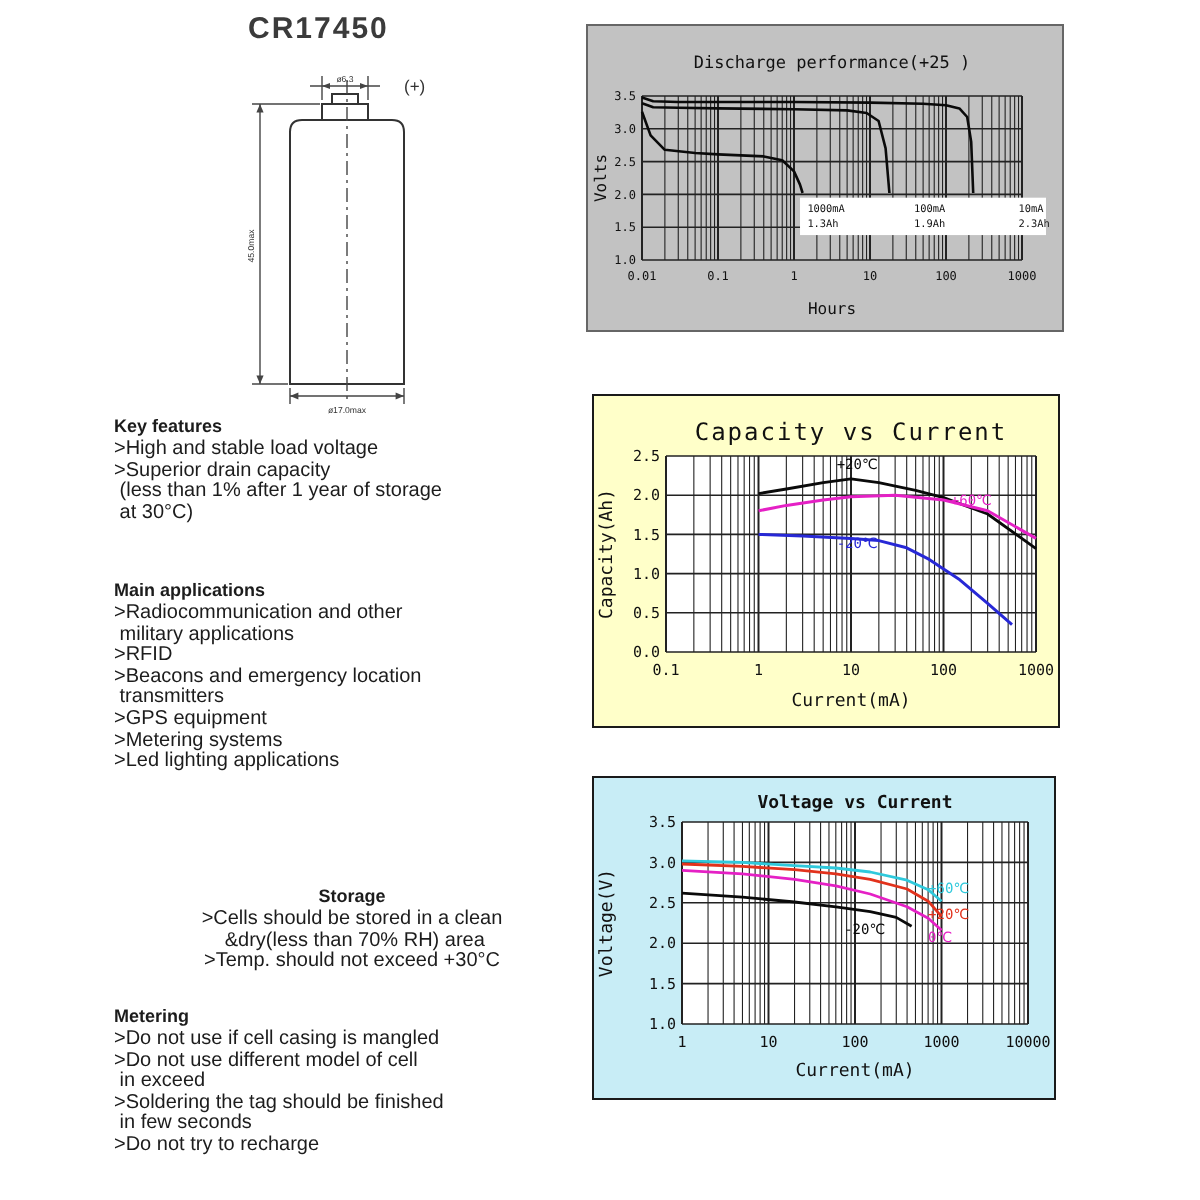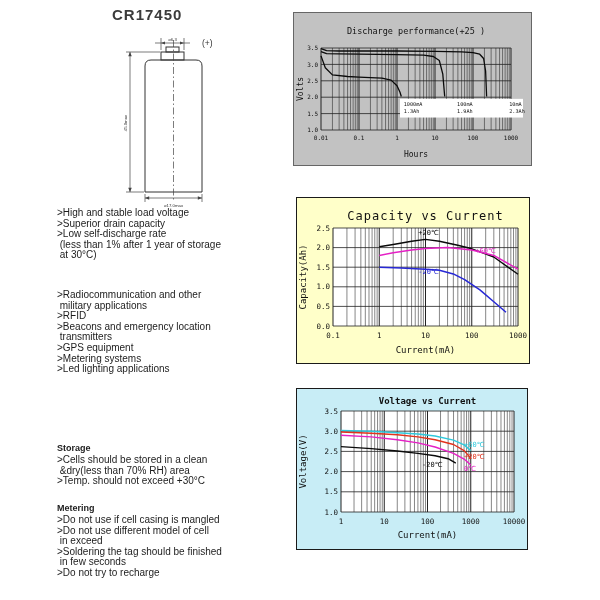--- a/index.html
+++ b/index.html
@@ -1,18 +1,18 @@
 <!DOCTYPE html>
 <html><head>
 <meta charset="utf-8">
 <style>
   html,body{margin:0;padding:0;background:#fff;}
   .page{position:relative;width:600px;height:600px;background:#ffffff;overflow:hidden;
         font-family:"Liberation Sans",sans-serif;}
-  .page-title{position:absolute;left:112px;top:6px;font-size:15px;font-weight:600;
+  .page-title{position:absolute;left:124px;top:6px;font-size:15px;font-weight:600;
         color:#3b3b3b;letter-spacing:1px;}
   #battery{position:absolute;left:100px;top:28px;}
   .section{position:absolute;left:57px;width:238px;color:#1c1c1c;}
   .section-heading{font-size:9px;font-weight:bold;margin-bottom:2px;}
   .section-line{font-size:10px;line-height:10.6px;white-space:pre;}
   .chart-panel{position:absolute;}
   #chart1{left:293px;top:12px;width:237px;height:152px;background:#c2c2c2;border:1px solid #666;}
   #chart2{left:296px;top:197px;width:232px;height:165px;background:#ffffc9;border:1px solid #1a1a1a;}
   #chart3{left:296px;top:388px;width:230px;height:160px;background:#c8edf6;border:1px solid #1a1a1a;}
   .chart-panel svg{display:block;}
@@ -55,37 +55,38 @@
     <g fill="#333" font-size="4.3" text-anchor="middle">
       <text x="72.5" y="13">ø6.3</text>
       <text x="27" y="95" transform="rotate(-90 27 95)">45.0max</text>
       <text x="73.5" y="178.5">ø17.0max</text>
     </g>
     <text x="102" y="18" font-size="8.5" fill="#333">(+)</text>
   </svg>
 
   <div id="sections">
       <div class="section" style="top: 208px;">
+        <div class="section-heading">Key features</div>
         <div class="section-line">&gt;High and stable load voltage</div>
         <div class="section-line">&gt;Superior drain capacity</div>
-        <div class="section-line">&gt;Low self-discharge rate</div>
         <div class="section-line"> (less than 1% after 1 year of storage</div>
         <div class="section-line"> at 30°C)</div>
       </div>
       <div class="section" style="top: 290px;">
+        <div class="section-heading">Main applications</div>
         <div class="section-line">&gt;Radiocommunication and other</div>
         <div class="section-line"> military applications</div>
         <div class="section-line">&gt;RFID</div>
         <div class="section-line">&gt;Beacons and emergency location</div>
         <div class="section-line"> transmitters</div>
         <div class="section-line">&gt;GPS equipment</div>
         <div class="section-line">&gt;Metering systems</div>
         <div class="section-line">&gt;Led lighting applications</div>
       </div>
-      <div class="section" style="top: 443px;">
+      <div class="section" style="top: 443px; text-align: center;">
         <div class="section-heading">Storage</div>
         <div class="section-line">&gt;Cells should be stored in a clean</div>
         <div class="section-line"> &amp;dry(less than 70% RH) area</div>
         <div class="section-line">&gt;Temp. should not exceed +30°C</div>
       </div>
       <div class="section" style="top: 503px;">
         <div class="section-heading">Metering</div>
         <div class="section-line">&gt;Do not use if cell casing is mangled</div>
         <div class="section-line">&gt;Do not use different model of cell</div>
         <div class="section-line"> in exceed</div>

